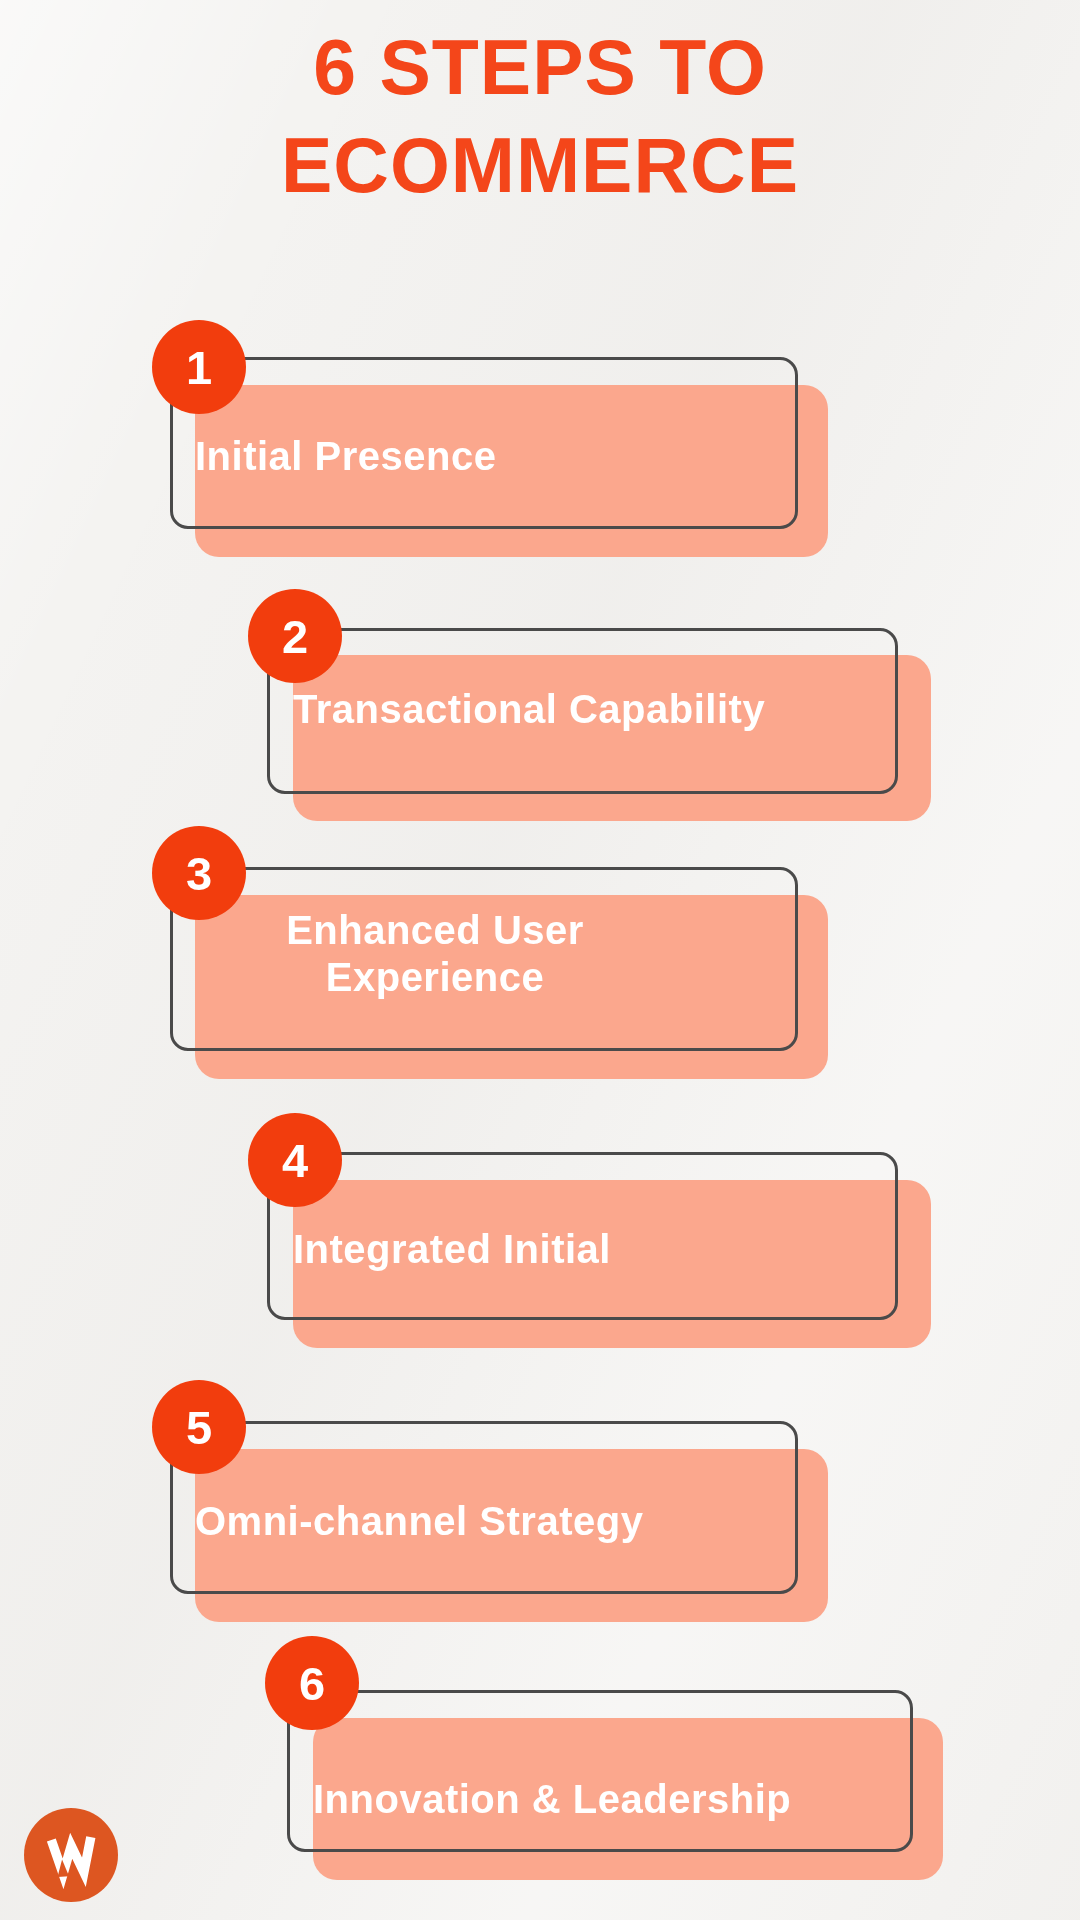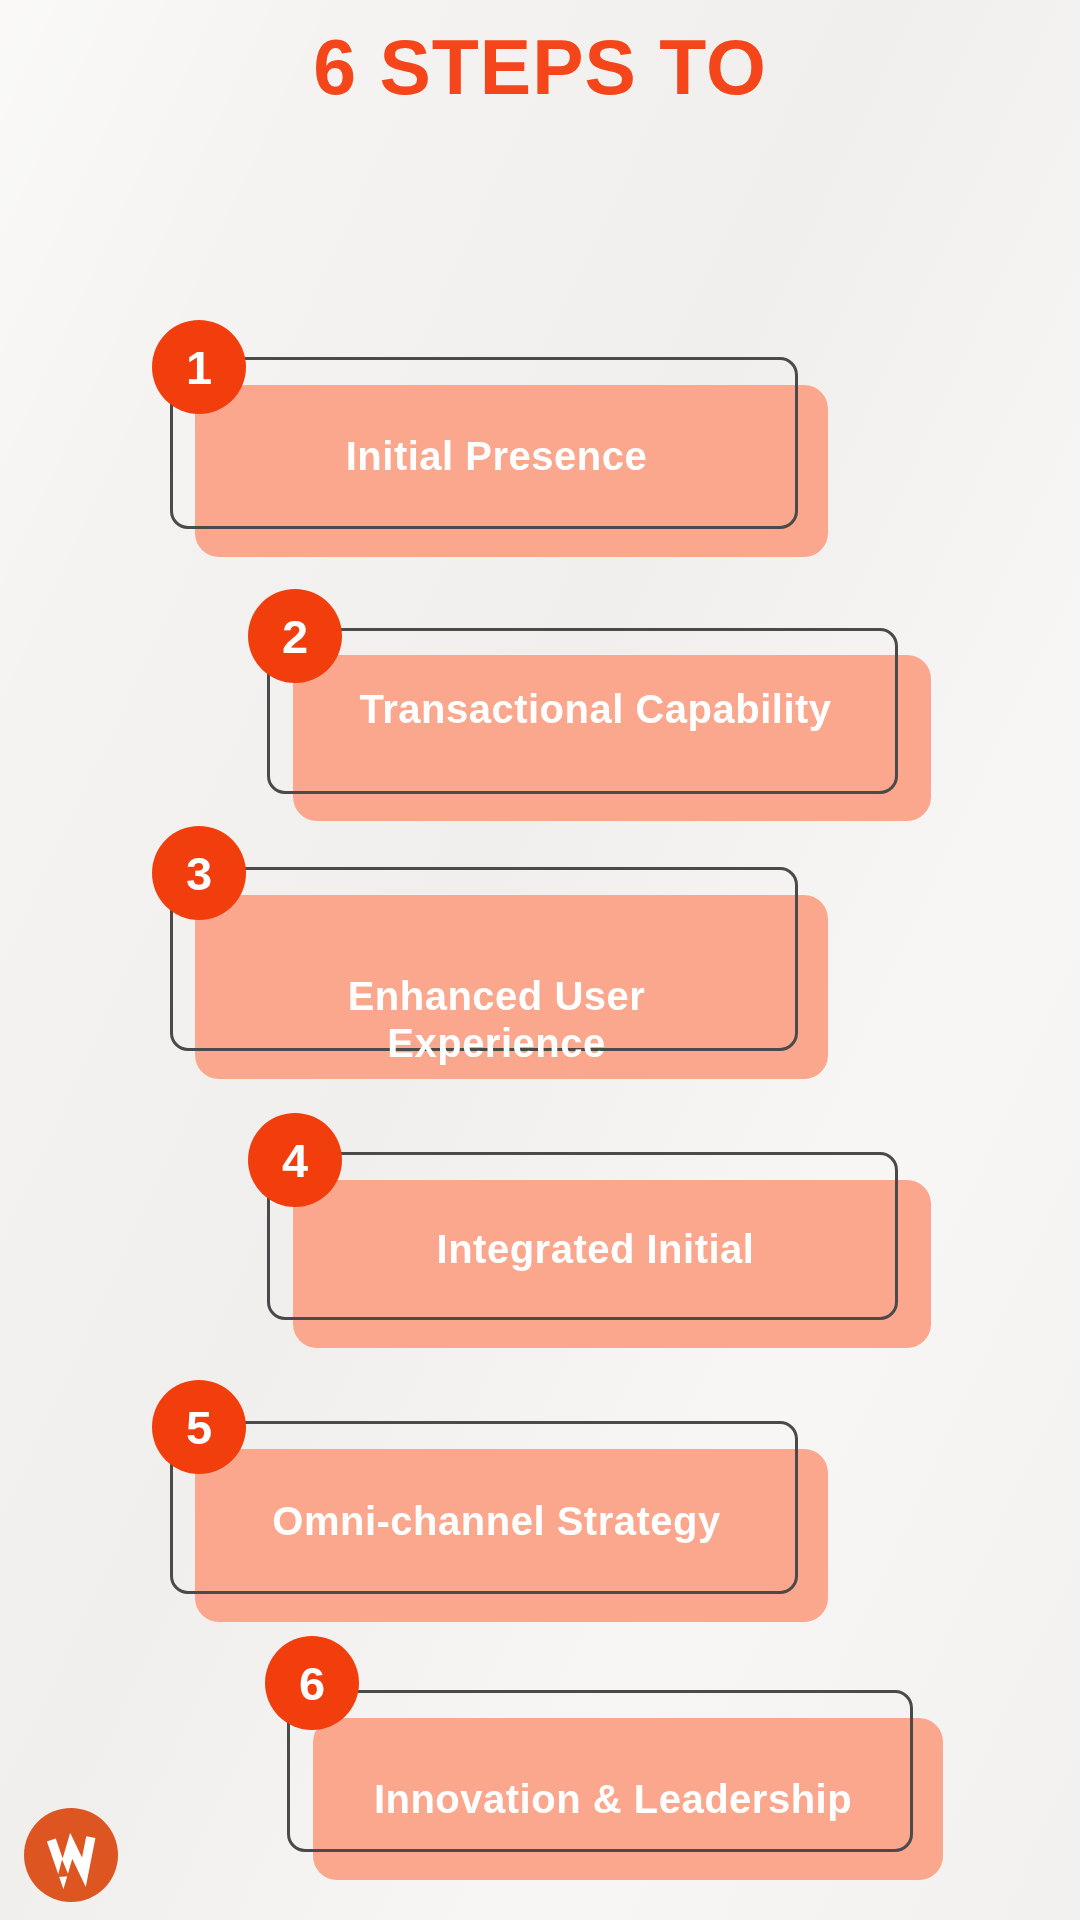--- a/index.html
+++ b/index.html
@@ -38,39 +38,40 @@
   .salmon{
     position:absolute;background:var(--salmon);border-radius:24px;
   }
   .badge{
     position:absolute;width:94px;height:94px;border-radius:50%;
     background:var(--badge-orange);
     display:flex;align-items:center;justify-content:center;
     color:var(--white);font-size:47px;font-weight:700;
   }
   .label{
-    position:absolute;display:flex;align-items:center;justify-content:center;
+    position:absolute;display:flex;align-items:center;justify-content:flex-start;
     text-align:center;color:var(--white);
     font-size:40px;font-weight:700;letter-spacing:.5px;line-height:1.18;
   }
   .label .narrow{max-width:480px;}
   .logo{
     position:absolute;left:24px;top:1808px;width:94px;height:94px;border-radius:50%;
     background:var(--logo-orange);
     display:flex;align-items:center;justify-content:center;
   }
   .logo svg{width:72px;height:72px;transform:rotate(-4deg);}
 </style>
 </head>
 <body>
 
 <div class="canvas">
 
   <div class="title">
     <div>6 STEPS TO</div>
+    <div>ECOMMERCE</div>
   </div>
 
   <div>
     <div class="salmon" style="left:195px;top:385px;width:633px;height:172px;"></div>
     <div class="outline" style="left:170px;top:357px;width:628px;height:172px;"></div>
     <div class="badge" style="left:152px;top:320px;">
       <span>1</span>
     </div>
     <div class="label" style="left:195px;top:385px;width:603px;height:144px;">
       <span>Initial Presence</span>
@@ -87,21 +88,21 @@
       <span>Transactional Capability</span>
     </div>
   </div>
 
   <div>
     <div class="salmon" style="left:195px;top:895px;width:633px;height:184px;"></div>
     <div class="outline" style="left:170px;top:867px;width:628px;height:184px;"></div>
     <div class="badge" style="left:152px;top:826px;">
       <span>3</span>
     </div>
-    <div class="label" style="left:195px;top:942px;width:603px;height:156px;">
+    <div class="label" style="left:195px;top:876px;width:603px;height:156px;">
       <span class="narrow">Enhanced User Experience</span>
     </div>
   </div>
 
   <div>
     <div class="salmon" style="left:293px;top:1180px;width:638px;height:168px;"></div>
     <div class="outline" style="left:267px;top:1152px;width:631px;height:168px;"></div>
     <div class="badge" style="left:248px;top:1113px;">
       <span>4</span>
     </div>

